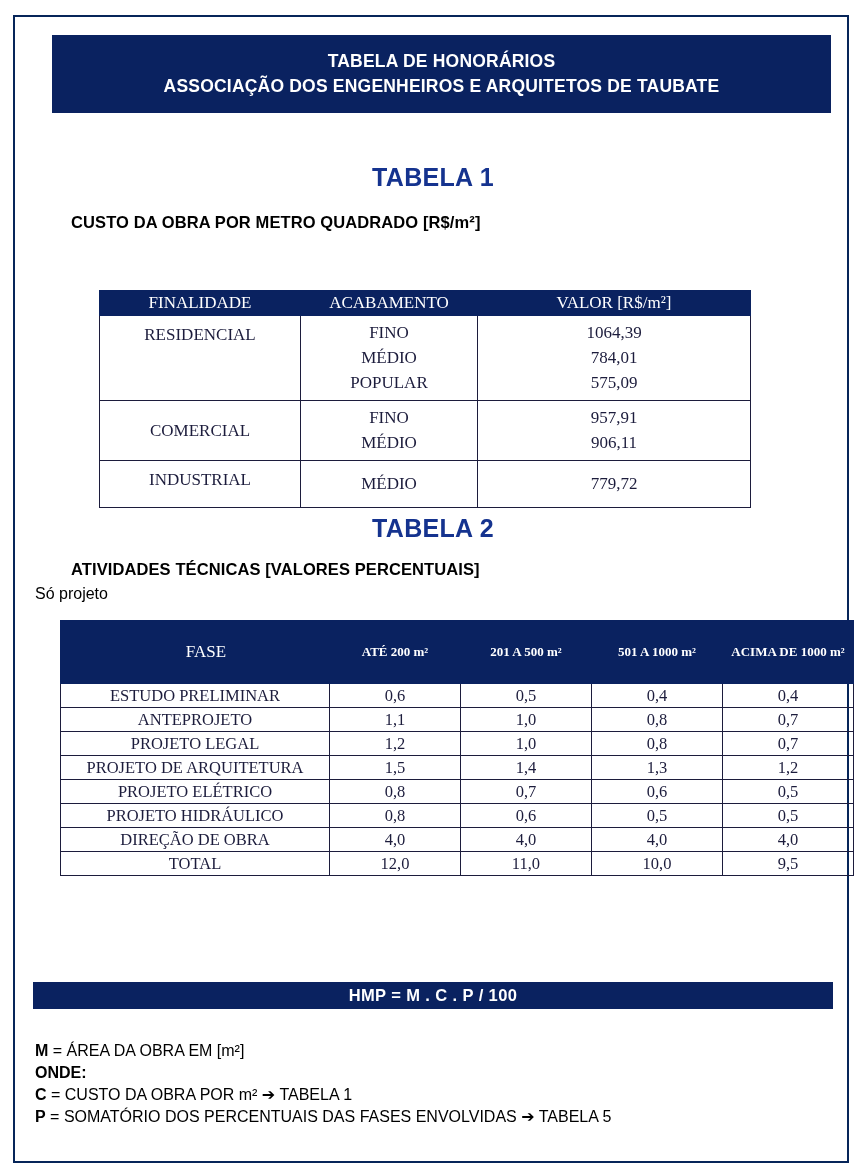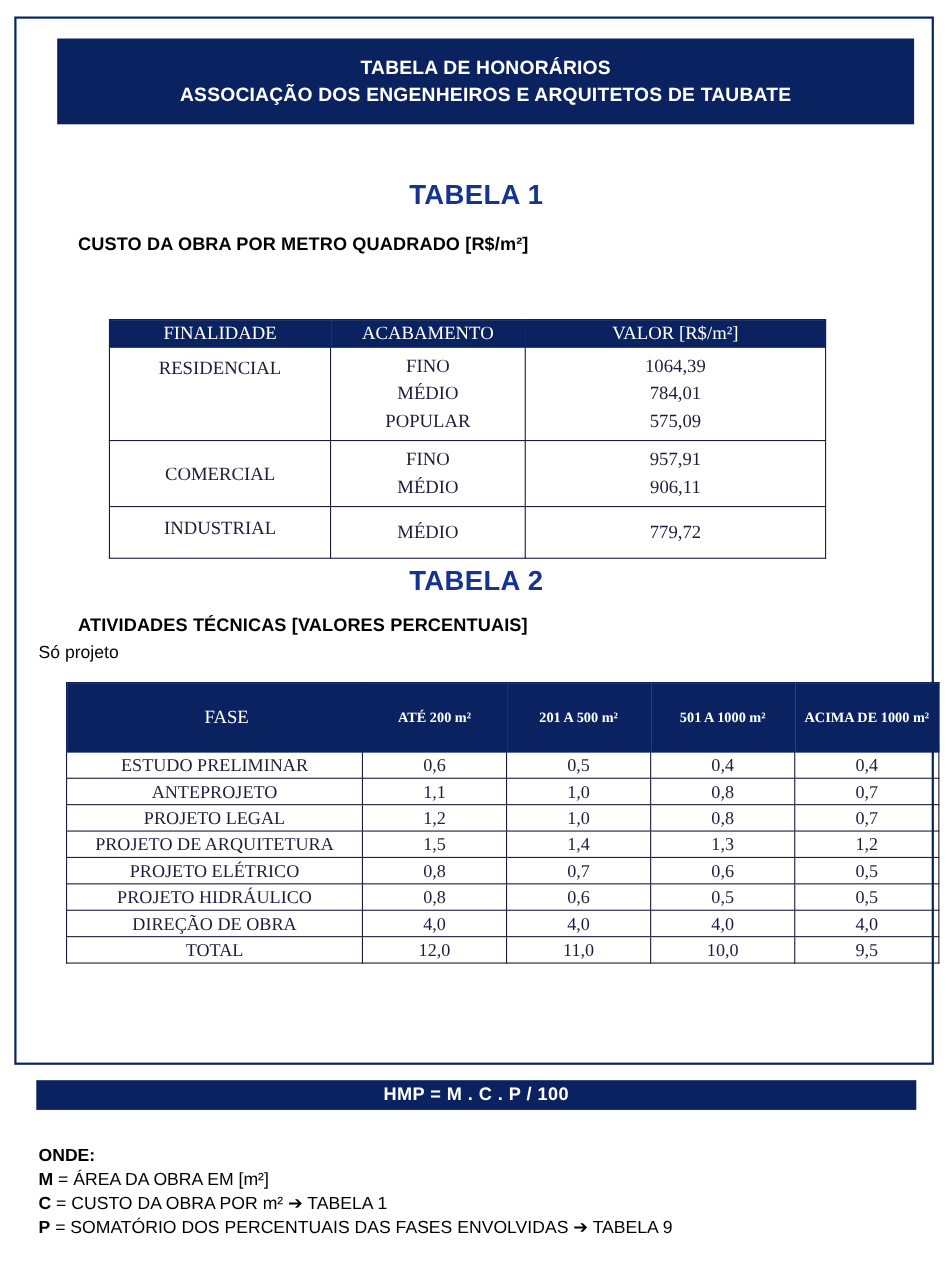--- a/index.html
+++ b/index.html
@@ -15,21 +15,21 @@
     position: relative;
     overflow: hidden;
   }
 
   
   #page-frame {
     position: absolute;
     left: 13px;
     top: 15px;
     width: 836px;
-    height: 953px;
+    height: 1148px;
     border: 2px solid #062559;
     box-sizing: border-box;
   }
 
   #content {
     position: absolute;
     left: 0;
     top: 0;
     width: 836px;
     height: 1132px;
@@ -325,20 +325,20 @@
             <td>9,5</td>
           </tr>
         </tbody>
     </table>
 
     <div id="hmp-formula">
       <span>HMP = M . C . P / 100</span>
     </div>
 
     <div id="onde">
+      <div class="line"><span class="key">M</span><span> = ÁREA DA OBRA EM [m²]</span></div>
       <div class="line"><span class="key">ONDE:</span></div>
-      <div class="line"><span class="key">M</span><span> = ÁREA DA OBRA EM [m²]</span></div>
       <div class="line"><span class="key">C</span><span> = CUSTO DA OBRA POR m² ➔ TABELA 1</span></div>
-      <div class="line"><span class="key">P</span><span> = SOMATÓRIO DOS PERCENTUAIS DAS FASES ENVOLVIDAS ➔ TABELA 9</span></div>
+      <div class="line"><span class="key">P</span><span> = SOMATÓRIO DOS PERCENTUAIS DAS FASES ENVOLVIDAS ➔ TABELA 5</span></div>
     </div>
 
   </div>
 </div>
 
 </body></html>

